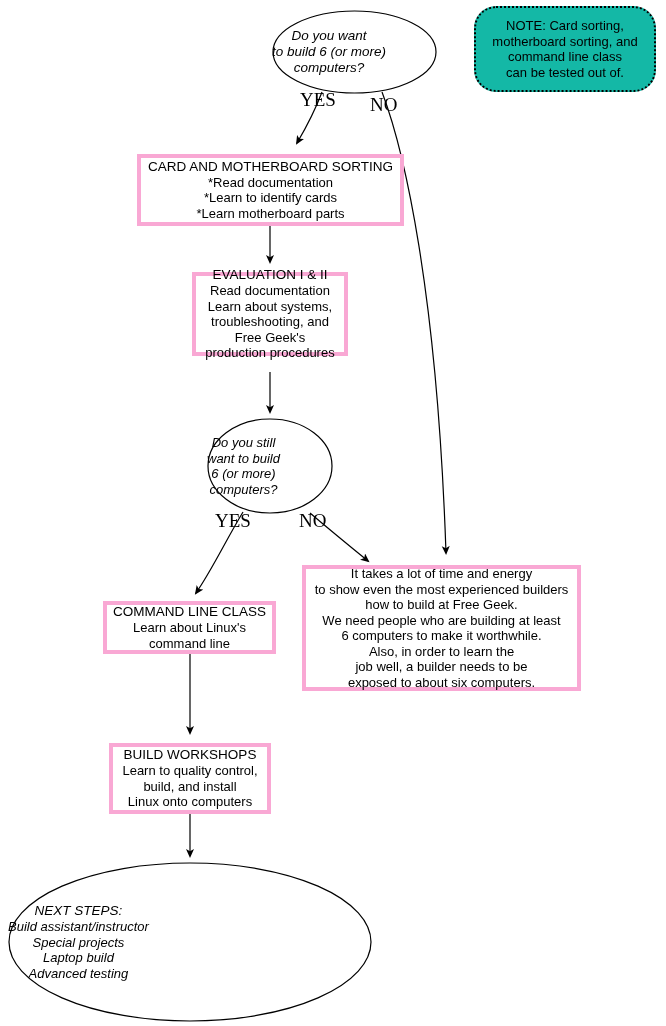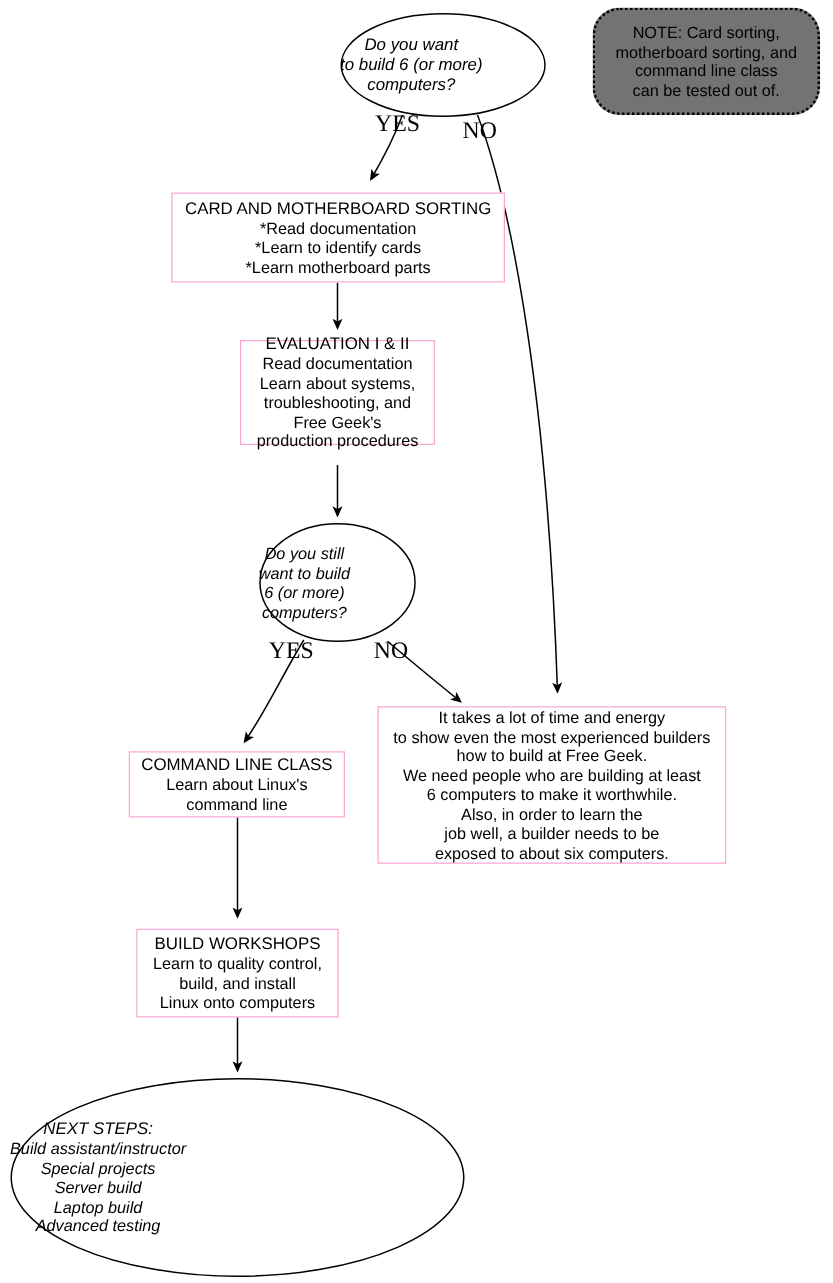--- a/index.html
+++ b/index.html
@@ -30,21 +30,21 @@
     position: absolute;
     box-sizing: border-box;
     display: flex;
     flex-direction: column;
     align-items: center;
     justify-content: center;
     text-align: center;
     background: #ffffff;
   }
   .rect {
-    border: 1px solid #f9a8d4;
+    border: 4px solid #f9a8d4;
   }
   .ellipse-wrap {
     position: absolute;
     display: flex;
     align-items: center;
     justify-content: flex-start;
     font-style: italic;
   }
   .ellipse-wrap svg {
     position: absolute;
@@ -54,21 +54,21 @@
   .ellipse-text {
     position: relative;
     text-align: center;
     z-index: 2;
   }
   .note {
     position: absolute;
     box-sizing: border-box;
     border: 2px dotted #000000;
     border-radius: 22px;
-    background: #737373;
+    background: #14b8a6;
     display: flex;
     flex-direction: column;
     align-items: center;
     justify-content: center;
     text-align: center;
   }
   .line {
     display: block;
     white-space: pre;
   }
@@ -189,19 +189,18 @@
   </div>
 
   <div class="ellipse-wrap" style="left:8px; top:862px; width:364px; height:160px;">
     <svg width="364" height="160">
       <ellipse cx="182" cy="80" rx="181" ry="79" fill="#ffffff" stroke="#000000" stroke-width="1.2"></ellipse>
     </svg>
     <div class="ellipse-text">
       <span class="line t135">NEXT STEPS:</span>
       <span class="line t13">Build assistant/instructor</span>
       <span class="line t13">Special projects</span>
-      <span class="line t13">Server build</span>
       <span class="line t13">Laptop build</span>
       <span class="line t13">Advanced testing</span>
     </div>
   </div>
 
 </div>
 
 </body></html>

